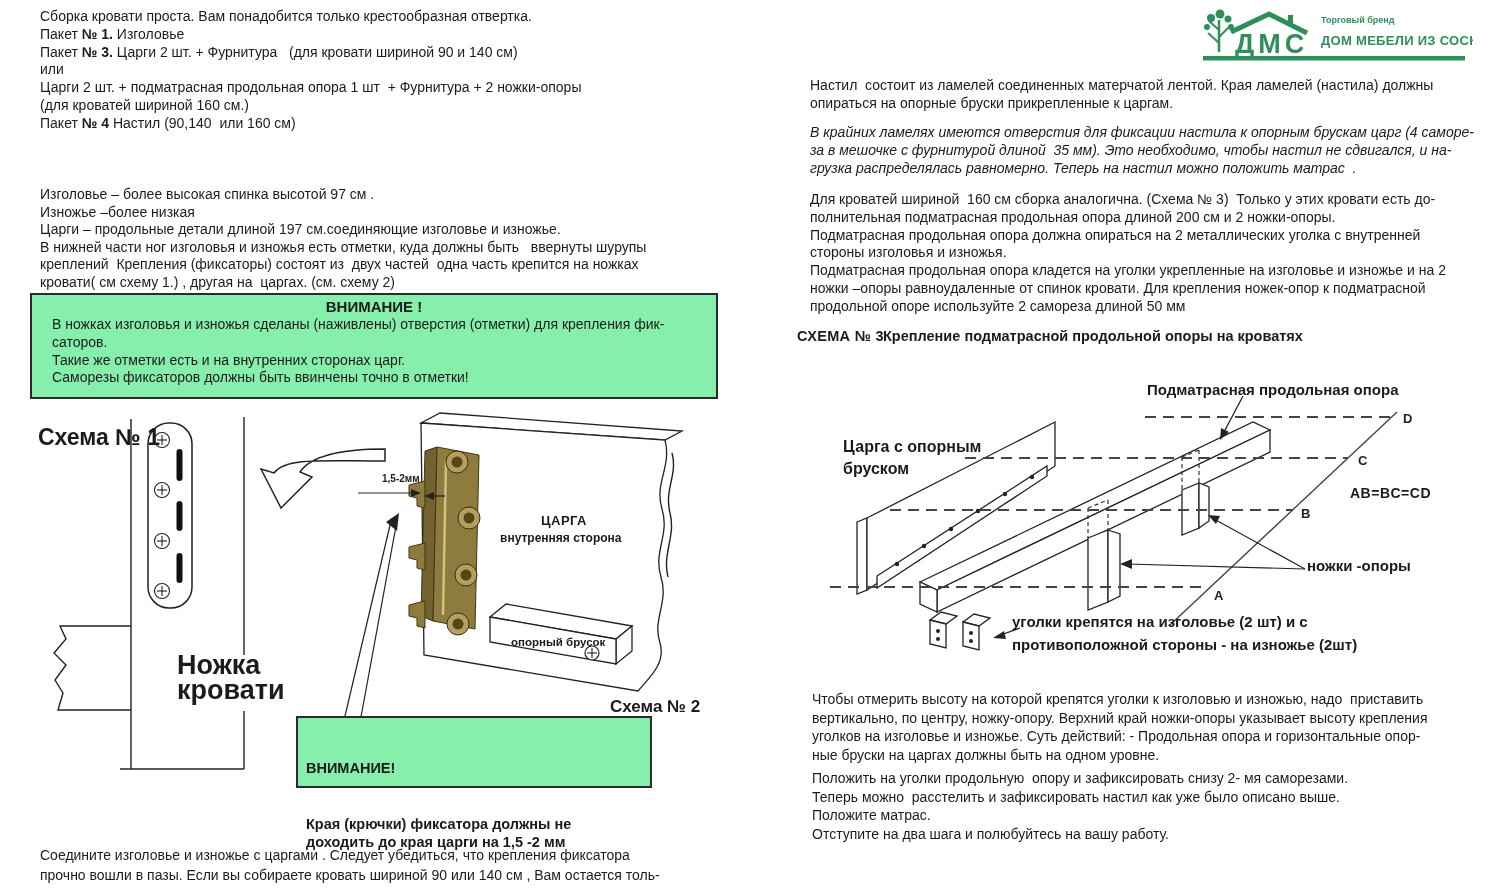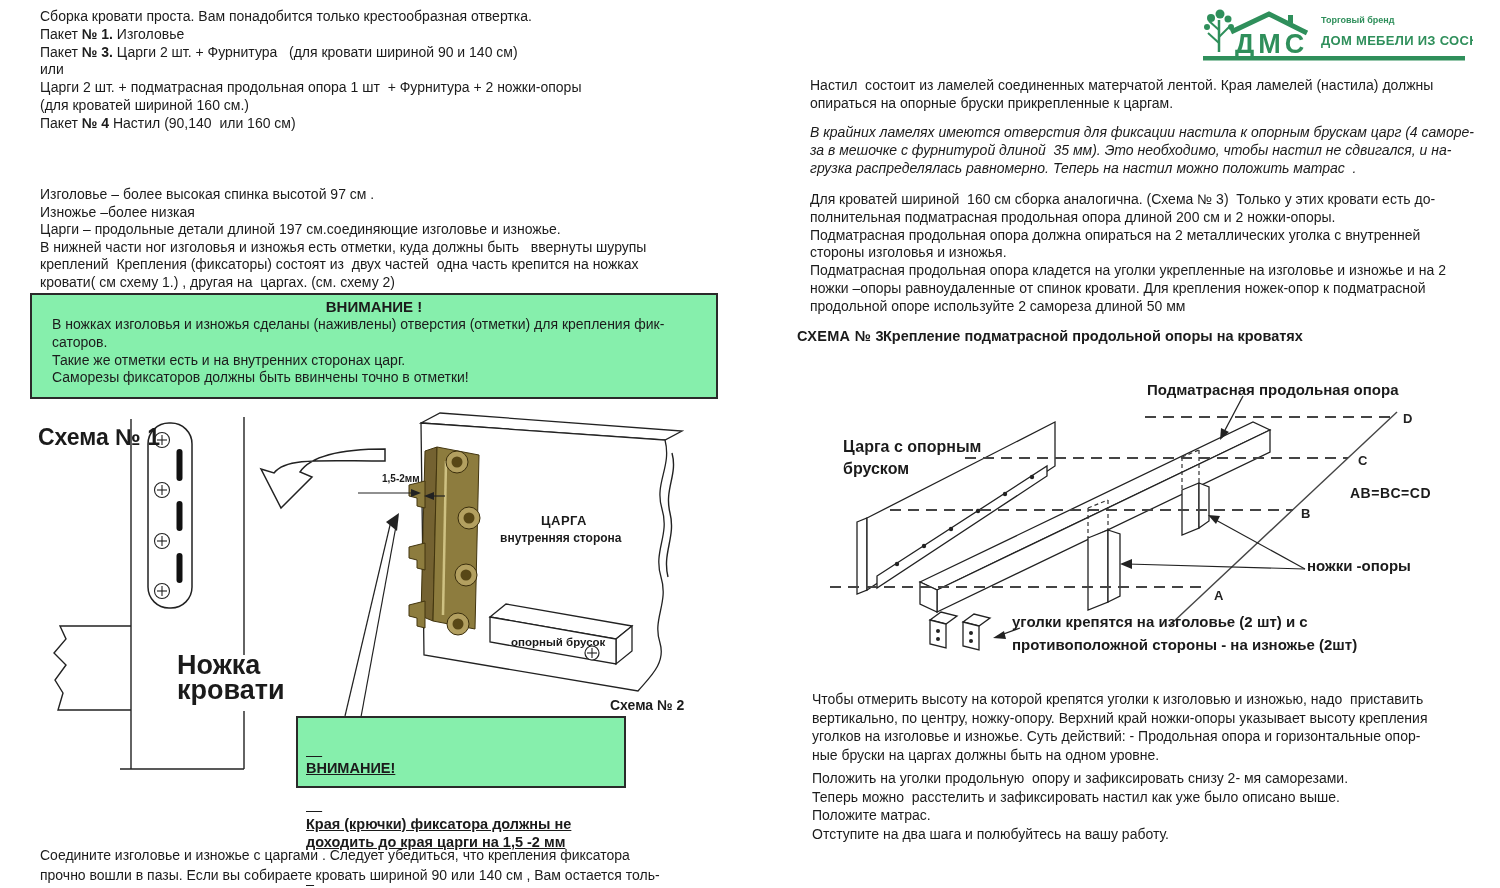--- a/index.html
+++ b/index.html
@@ -131,23 +131,23 @@
   </g>
 </svg>
 
 <div class="lbl" style="left:38px;top:424px;font-size:23px;">Схема № 1</div>
 <div class="lbl" style="left:177px;top:653px;font-size:27px;line-height:25px;">Ножка
 кровати</div>
 <div class="lbl" style="left:382px;top:473px;font-size:10px;">1,5-2мм</div>
 <div class="lbl" style="left:541px;top:513px;font-size:13px;letter-spacing:.5px;">ЦАРГА</div>
 <div class="lbl" style="left:500px;top:531px;font-size:12px;">внутренняя сторона</div>
 <div class="lbl" style="left:511px;top:636px;font-size:11.5px;">опорный брусок</div>
-<div class="lbl" style="left:610px;top:697px;font-size:14px;">Схема № 2</div>
-
-<div class="warnbox" style="left:296px;top:716px;width:330px;height:72px;text-decoration:underline;">
+<div class="lbl" style="left:610px;top:697px;font-size:17px;">Схема № 2</div>
+
+<div class="warnbox" style="left:296px;top:716px;width:356px;height:72px;">
   <div class="wbody b" style="padding:4px 8px 0 8px;line-height:18.5px;font-size:14.5px;">
     <div>ВНИМАНИЕ!</div>
     <div style="white-space:pre-wrap;">Края (крючки) фиксатора должны не
 доходить до края царги на 1,5 -2 мм</div>
   </div>
 </div>
 
 <div class="txt" style="left:40px;top:814px;width:700px;line-height:19.5px;margin-top:32px;">Соедините изголовье и изножье с царгами . Следует убедиться, что крепления фиксатора
 прочно вошли в пазы. Если вы собираете кровать шириной 90 или 140 см , Вам остается толь-
 ко положить  Настил.</div>

